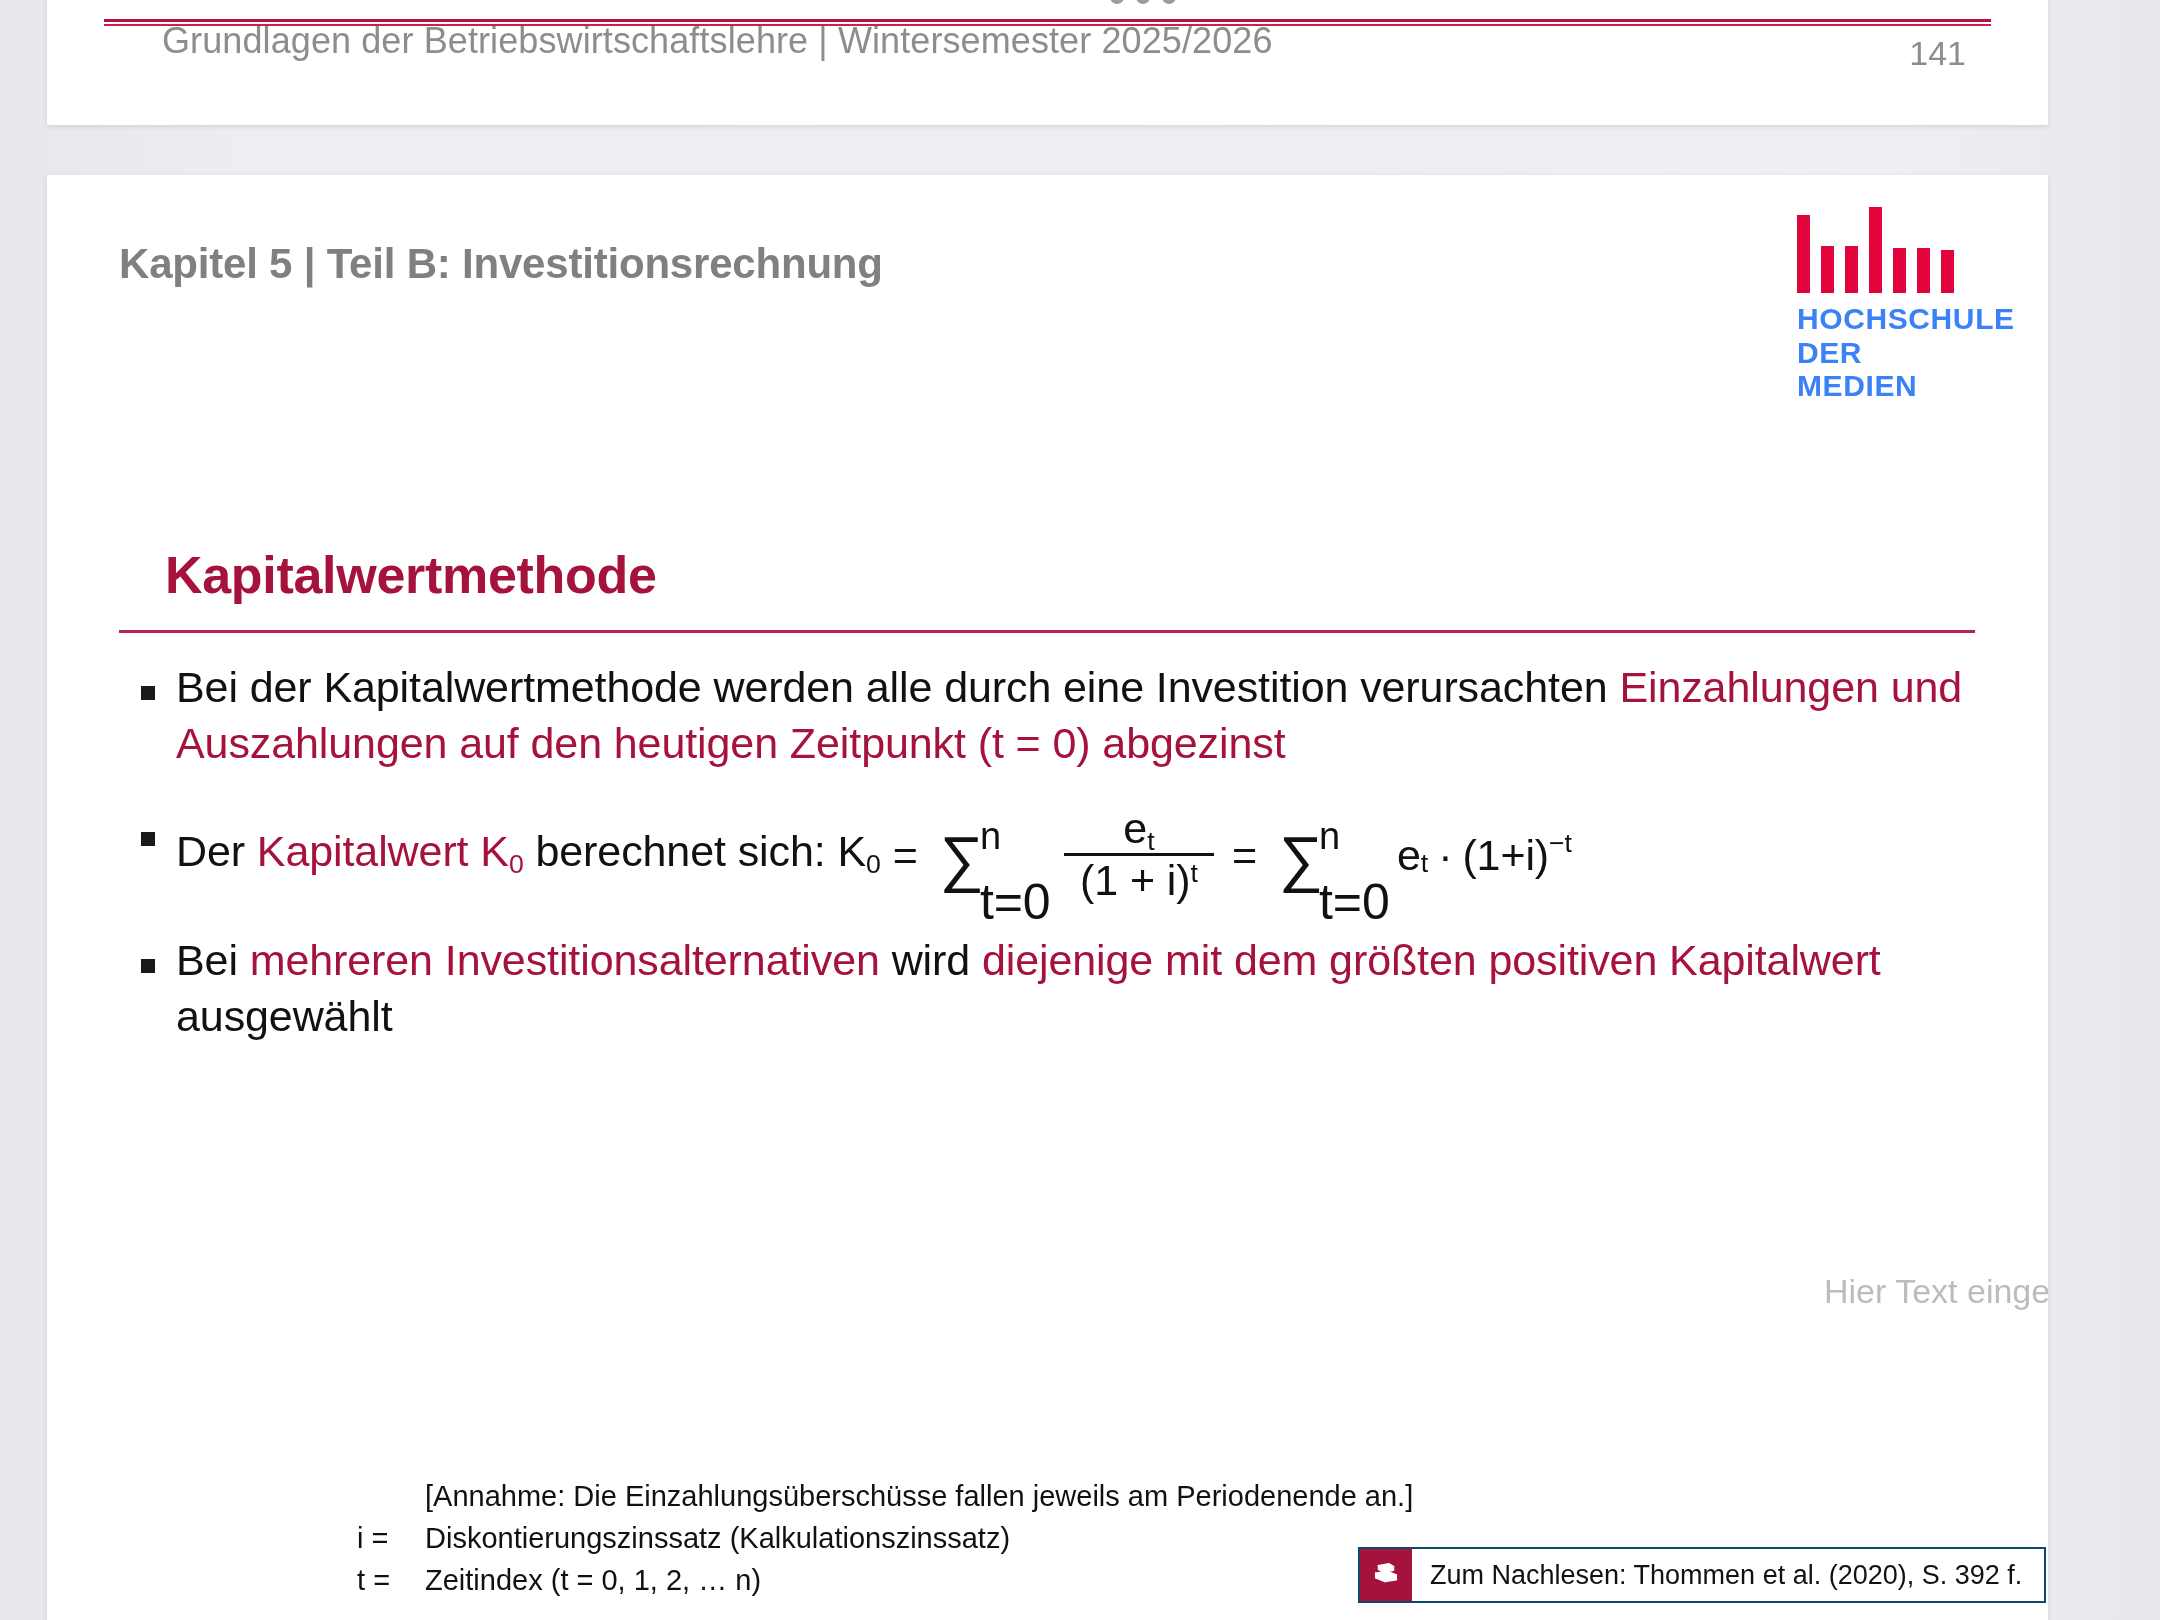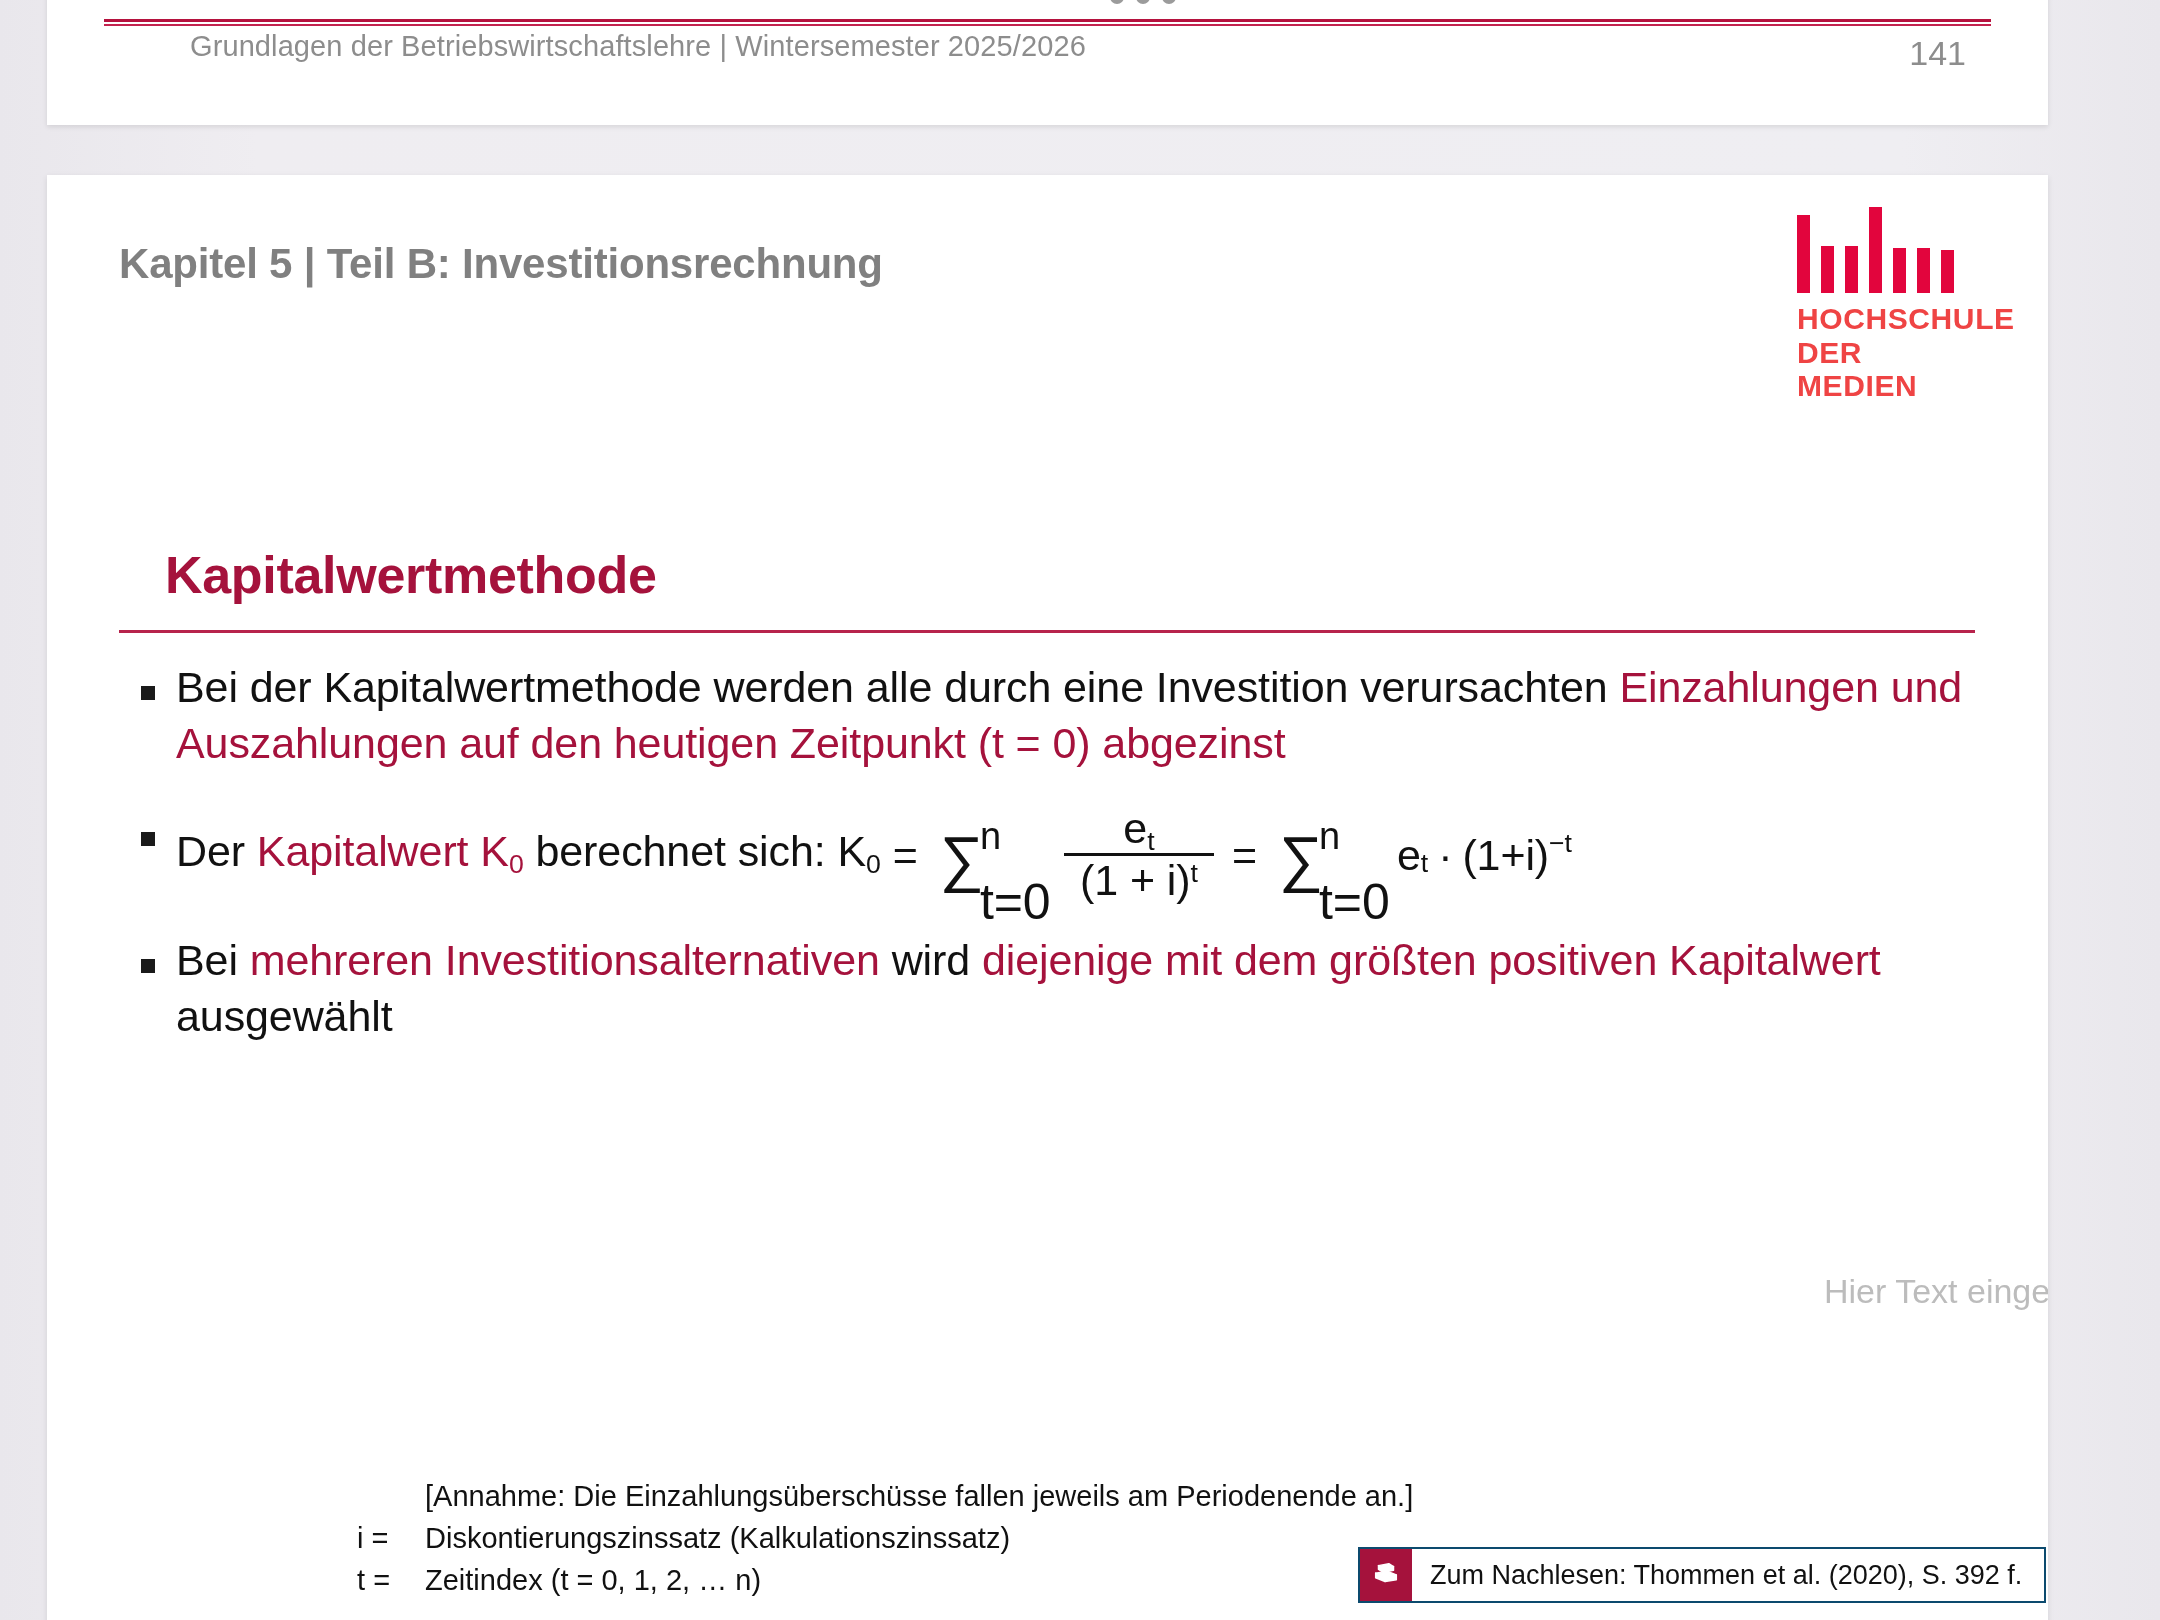--- a/index.html
+++ b/index.html
@@ -55,26 +55,25 @@
   .prev-dots span {
     display: block;
     width: 14px;
     height: 14px;
     border-radius: 50%;
     background: #9b9b9b;
   }
   .prev-footer {
     position: absolute;
     left: 115px;
-    top: 180px;
-    font-size: 29px;
+    top: 170px;
+    font-size: 36px;
     color: #8d8d8d;
     letter-spacing: 0.1px;
     white-space: nowrap;
-    margin-left: 28px;
   }
   .prev-pageno {
     position: absolute;
     right: 82px;
     top: 184px;
     font-size: 34px;
     color: #8d8d8d;
   }
 
   
@@ -118,21 +117,21 @@
   .logo-bars i {
     display: block;
     width: 13px;
     background: #e2053d;
   }
   .logo-text {
     margin-top: 9px;
     margin-left: 8px;
     font-size: 30px;
     font-weight: bold;
-    color: #ef4444;
+    color: #3b82f6;
     line-height: 1.12;
     letter-spacing: 0.6px;
     font-stretch: condensed;
   }
 
   .title {
     position: absolute;
     left: 118px;
     top: 370px;
     font-size: 52px;

